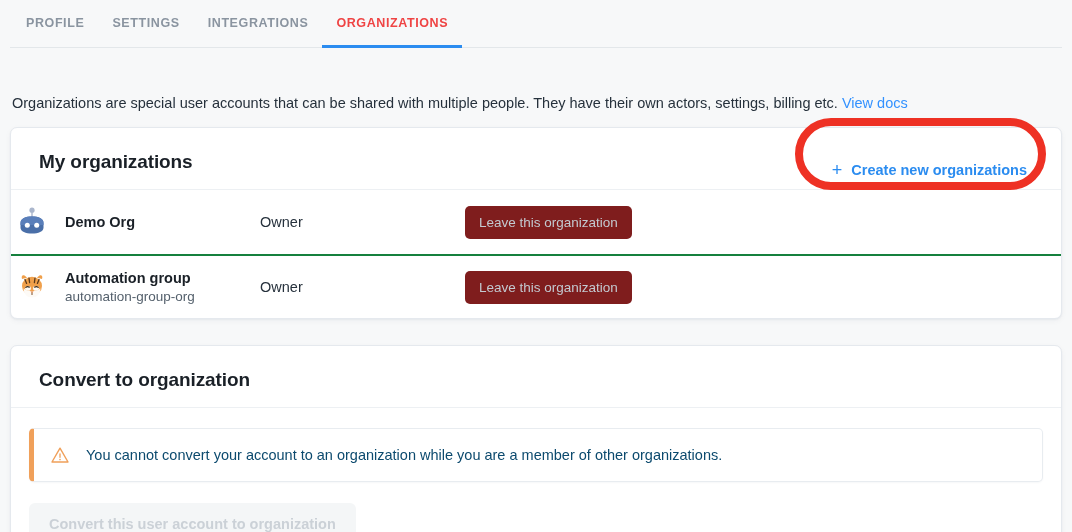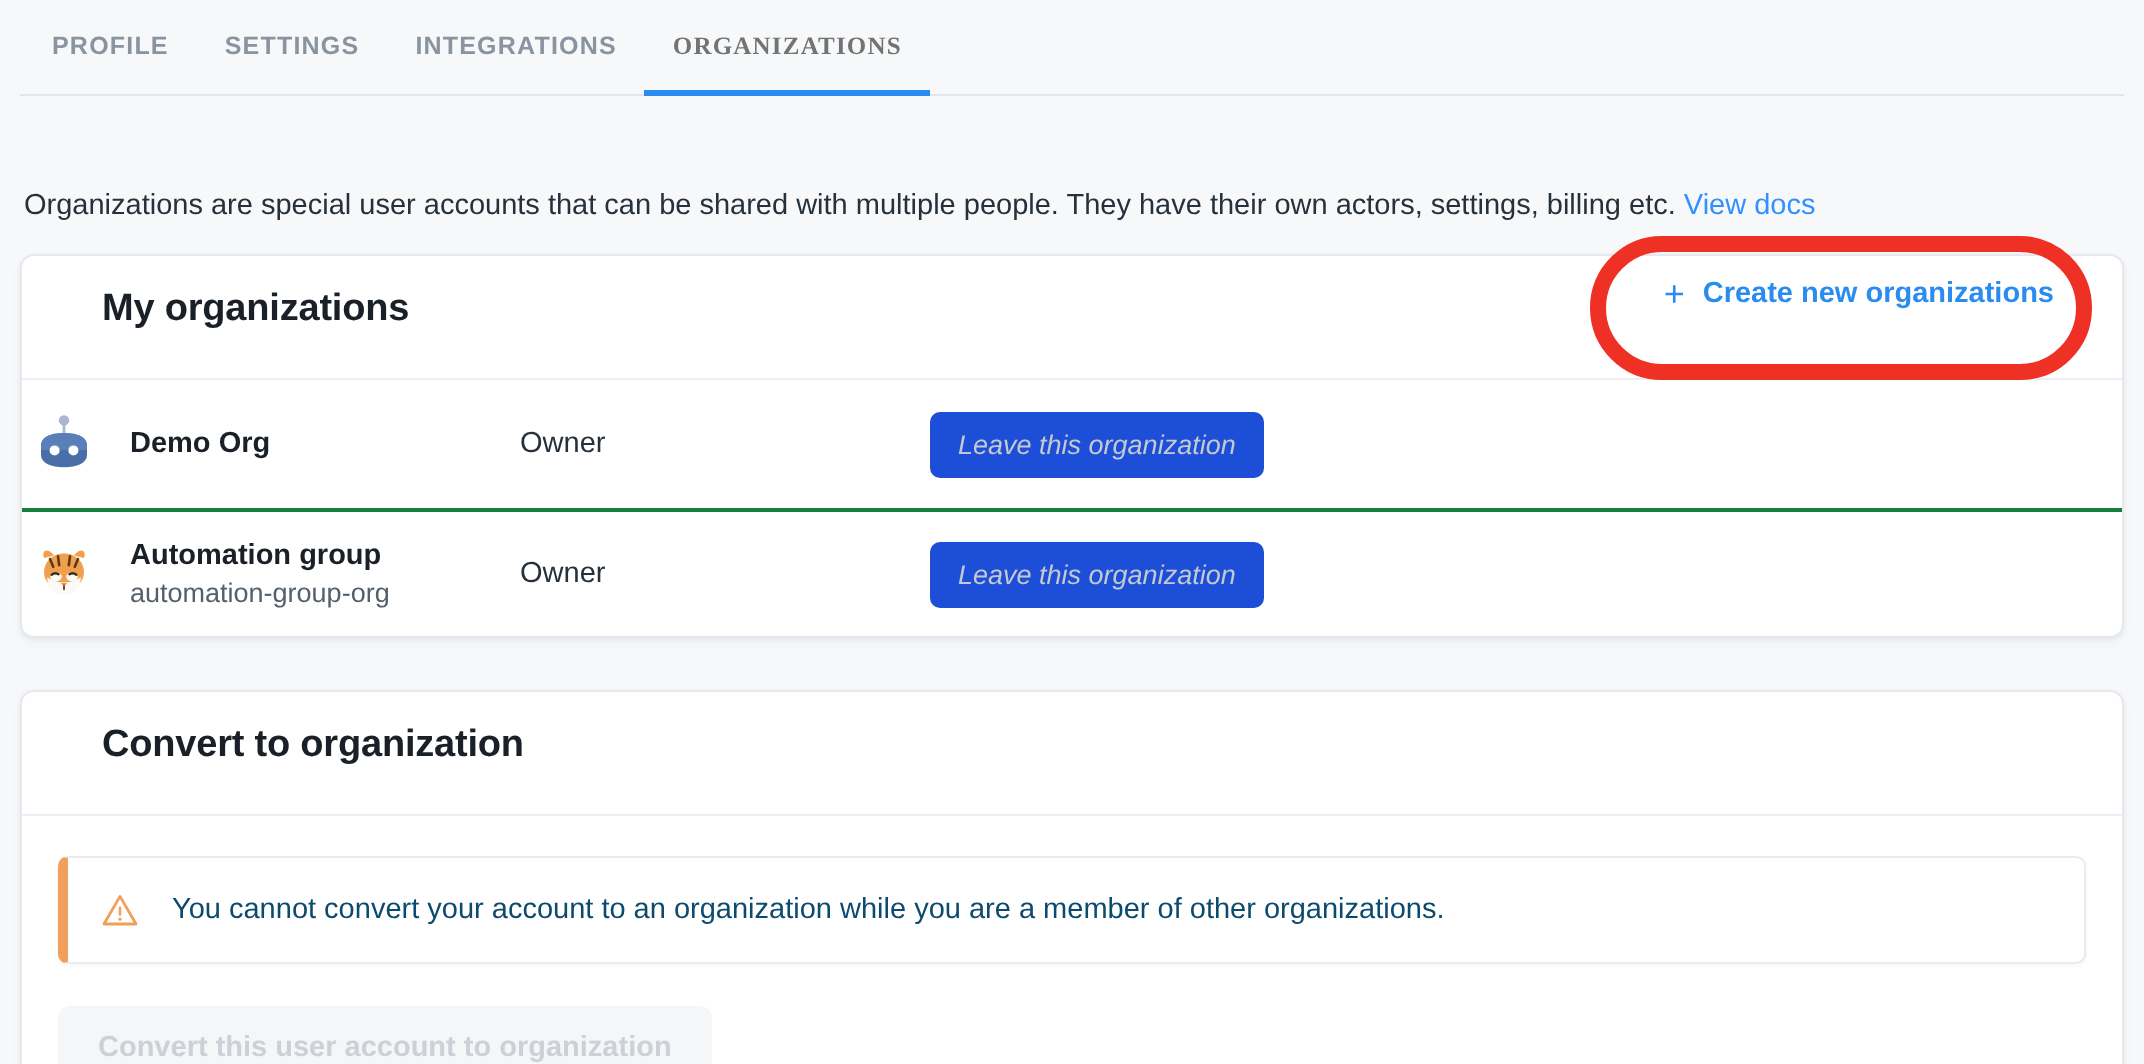--- a/index.html
+++ b/index.html
@@ -44,21 +44,21 @@
     font-weight: bold;
     letter-spacing: 0.6px;
     color: #8a94a0;
     cursor: pointer;
     background: transparent;
     border: none;
     font-family: "Liberation Sans", sans-serif;
     line-height: 19px;
     white-space: nowrap;
   }
-  .tab.active { color: #737373; font-family: Liberation Serif, serif; }
+  .tab.active { color: #ef4444; }
   .tab.active::after {
     content: "";
     position: absolute;
     left: 0; right: 0; bottom: 0;
     height: 3px;
     background: #2b8cf0;
     z-index: 2;
   }
 
   
@@ -81,23 +81,23 @@
     background: #ffffff;
     border: 1px solid #e5e9ee;
     border-radius: 7px;
     box-shadow: 0 1px 2px rgba(24,39,75,0.05), 0 2px 6px rgba(24,39,75,0.04);
     overflow: visible;
   }
   .card + .card { margin-top: 26px; }
 
   .card-head {
     display: flex;
-    align-items: flex-start;
+    align-items: flex-end;
     justify-content: space-between;
-    padding: 0 20px 0 40px;
+    padding: 0 20px 0 28px;
     height: 62px;
     border-bottom: 1px solid #edf0f3;
     border-radius: 7px 7px 0 0;
   }
   .card-title {
     font-size: 19px;
     font-weight: bold;
     color: #1a2027;
     letter-spacing: -0.1px;
   }
@@ -171,30 +171,29 @@
     margin-top: 1px;
   }
   .org-role {
     width: 205px;
     flex: 0 0 205px;
     font-size: 14.5px;
     color: #26313c;
   }
 
   .btn-disabled {
-    background: #1d4ed8;
+    background: #7f1d1d;
     border: none;
     border-radius: 5px;
     padding: 9px 14px;
     color: #c3c9d0;
     font-size: 13.5px;
     font-family: "Liberation Sans", sans-serif;
     font-weight: normal;
     cursor: default;
-    font-style: italic;
   }
 
   
   .card-body { padding: 20px 18px 22px 18px; }
 
   .alert {
     display: flex;
     align-items: center;
     background: #ffffff;
     border: 1px solid #e8ecf0;

